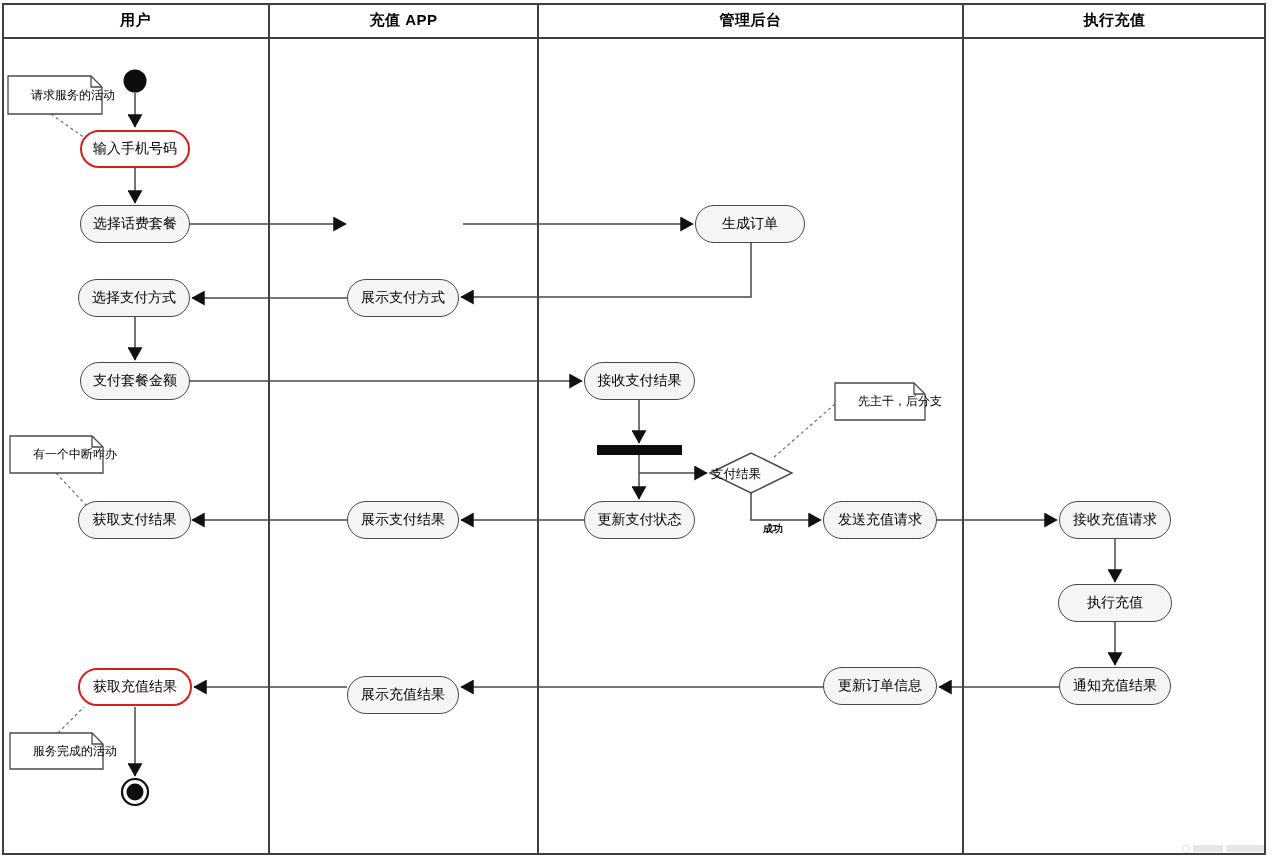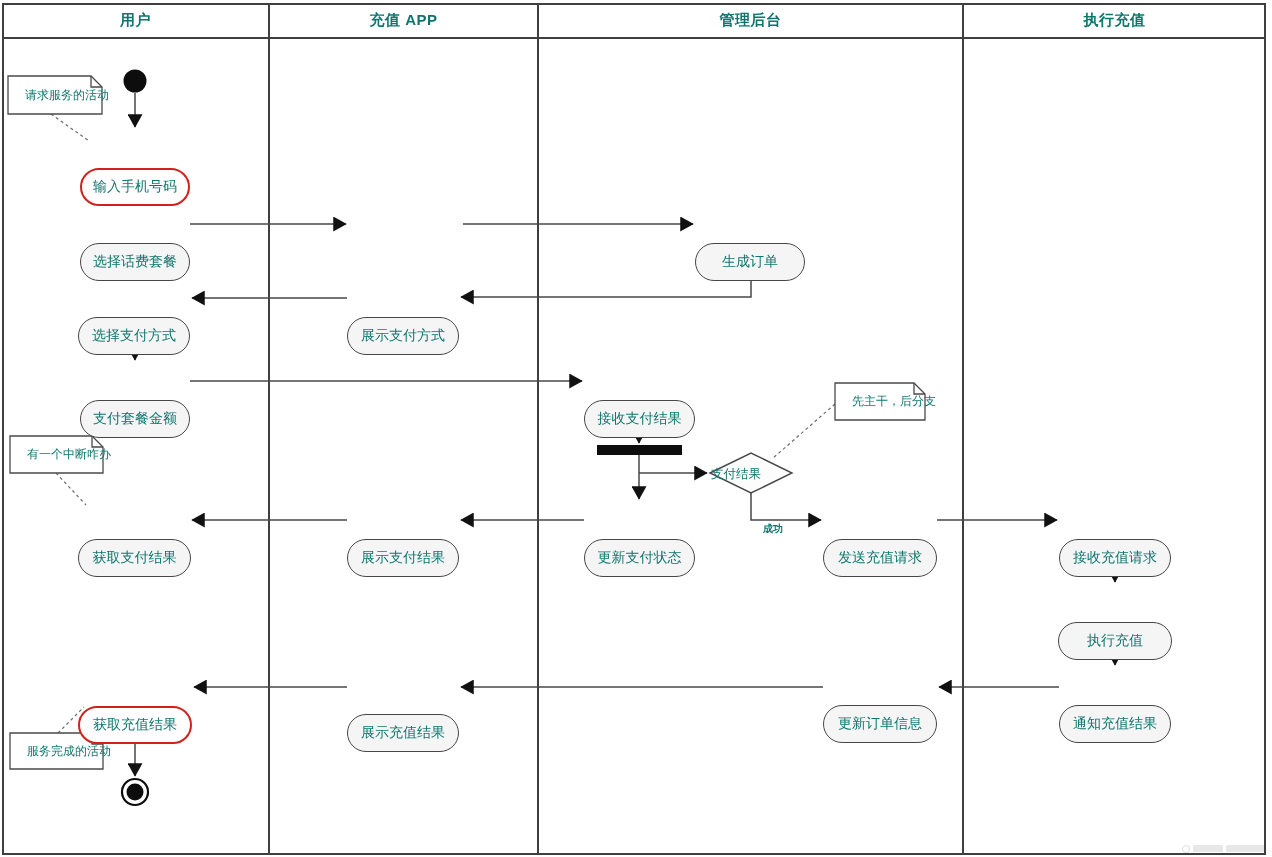--- a/index.html
+++ b/index.html
@@ -1,34 +1,34 @@
 <!DOCTYPE html>
 <html><head>
 <meta charset="utf-8">
 <style>
   html,body{margin:0;padding:0;background:#ffffff;}
   .canvas{
     position:relative;width:1272px;height:857px;background:#ffffff;overflow:hidden;
-    font-family:"Liberation Sans","DejaVu Sans",sans-serif;color:#0f766e;
+    font-family:"Liberation Sans","DejaVu Sans",sans-serif;color:#000000;
   }
   
   .frame{position:absolute;left:2px;top:3px;width:1264px;height:852px;
          border:2px solid #3f3f3f;box-sizing:border-box;}
   .vline{position:absolute;top:3px;height:852px;width:2px;background:#3f3f3f;}
   .hline{position:absolute;left:2px;width:1264px;height:2px;background:#3f3f3f;}
   .lane-header{position:absolute;top:3px;height:34px;line-height:34px;
         text-align:center;font-size:15px;font-weight:bold;letter-spacing:.5px;}
   
   .node{position:absolute;height:38px;box-sizing:border-box;background:#f5f5f5;
         border:1.6px solid #474747;border-radius:19px;display:flex;align-items:center;
-        justify-content:center;font-size:14px;font-weight:500;white-space:nowrap;margin-top:38px;}
+        justify-content:center;font-size:14px;font-weight:500;white-space:nowrap;}
   .node--red{border:2.2px solid #d2211b;background:#fffdfd;}
   
   .note-text{position:absolute;display:flex;align-items:center;
-        font-size:12px;padding-left:17px;box-sizing:border-box;white-space:nowrap;}
+        font-size:12px;padding-left:23px;box-sizing:border-box;white-space:nowrap;}
   .diamond-text{position:absolute;text-align:left;font-size:12.5px;white-space:nowrap;}
   .edge-label{position:absolute;font-size:10px;font-weight:700;white-space:nowrap;}
   svg{position:absolute;left:0;top:0;}
   
   .watermark{position:absolute;left:1182px;top:843px;width:84px;height:11px;
         opacity:.32;display:flex;align-items:center;gap:3px;}
   .wm-circle{width:8px;height:8px;border:1.5px solid #9a9a9a;border-radius:50%;box-sizing:border-box;}
   .wm-bar{height:7px;background:#b5b5b5;border-radius:1px;filter:blur(.6px);}
 </style>
 </head>

